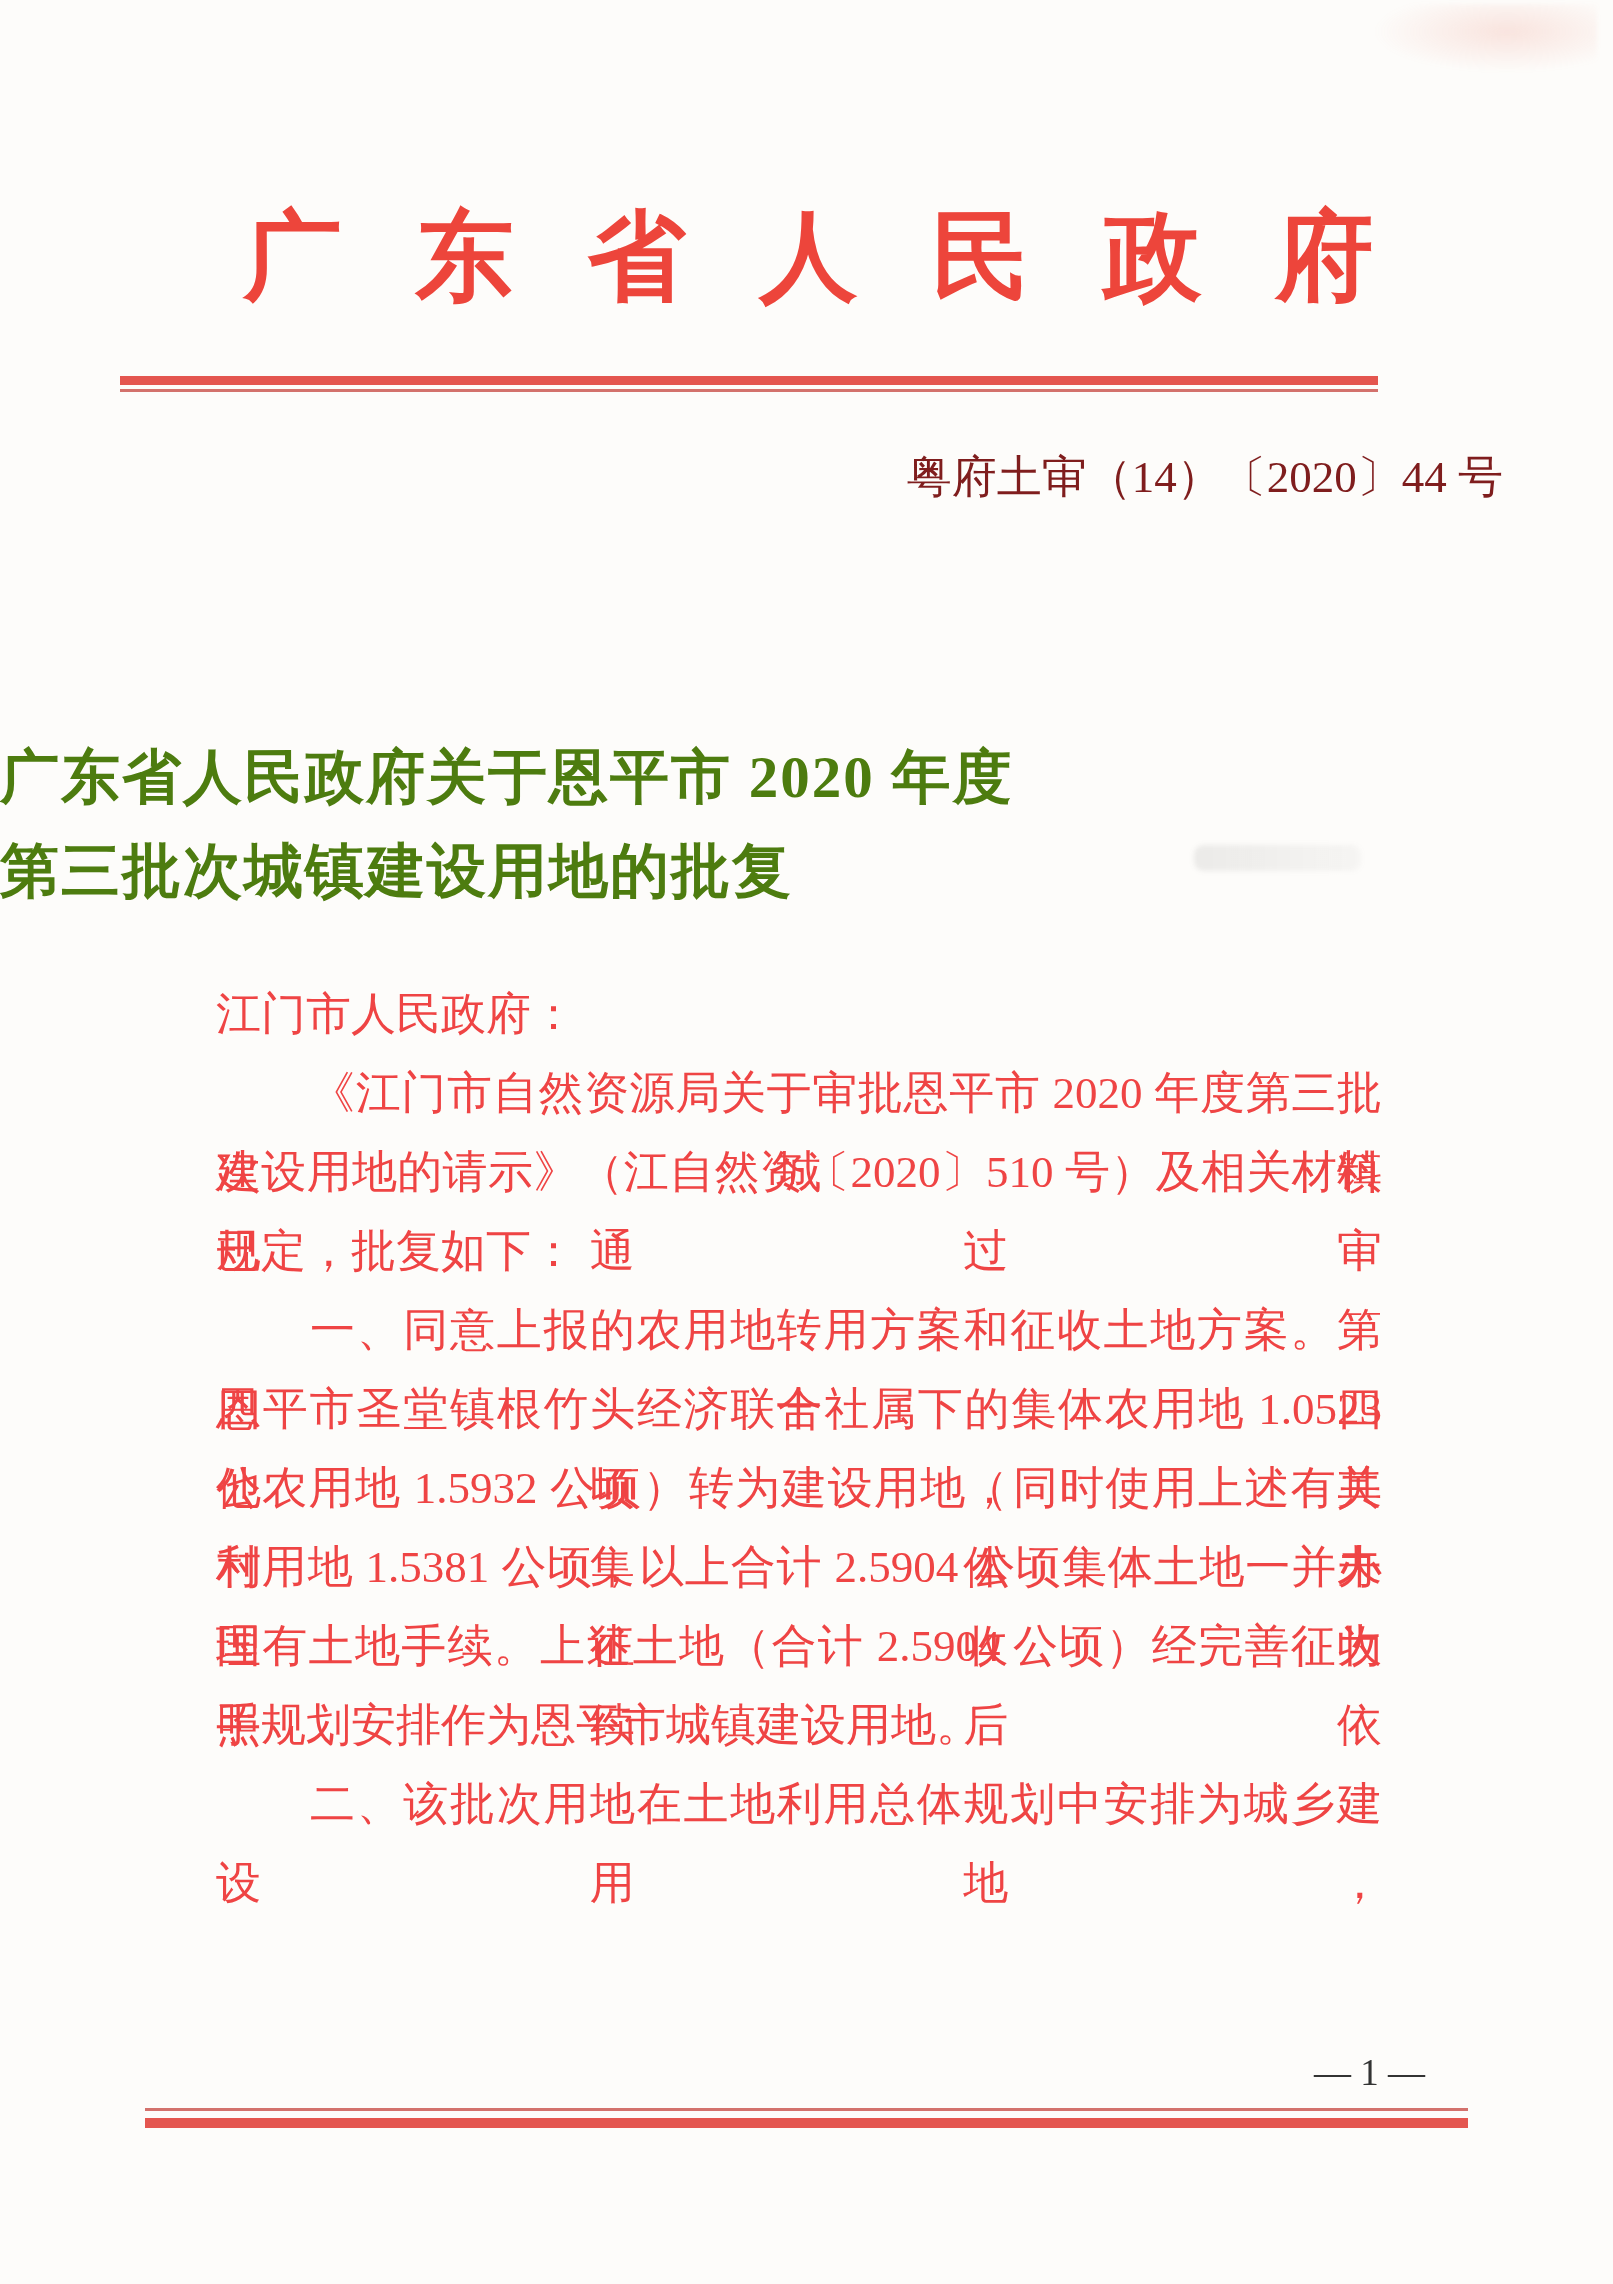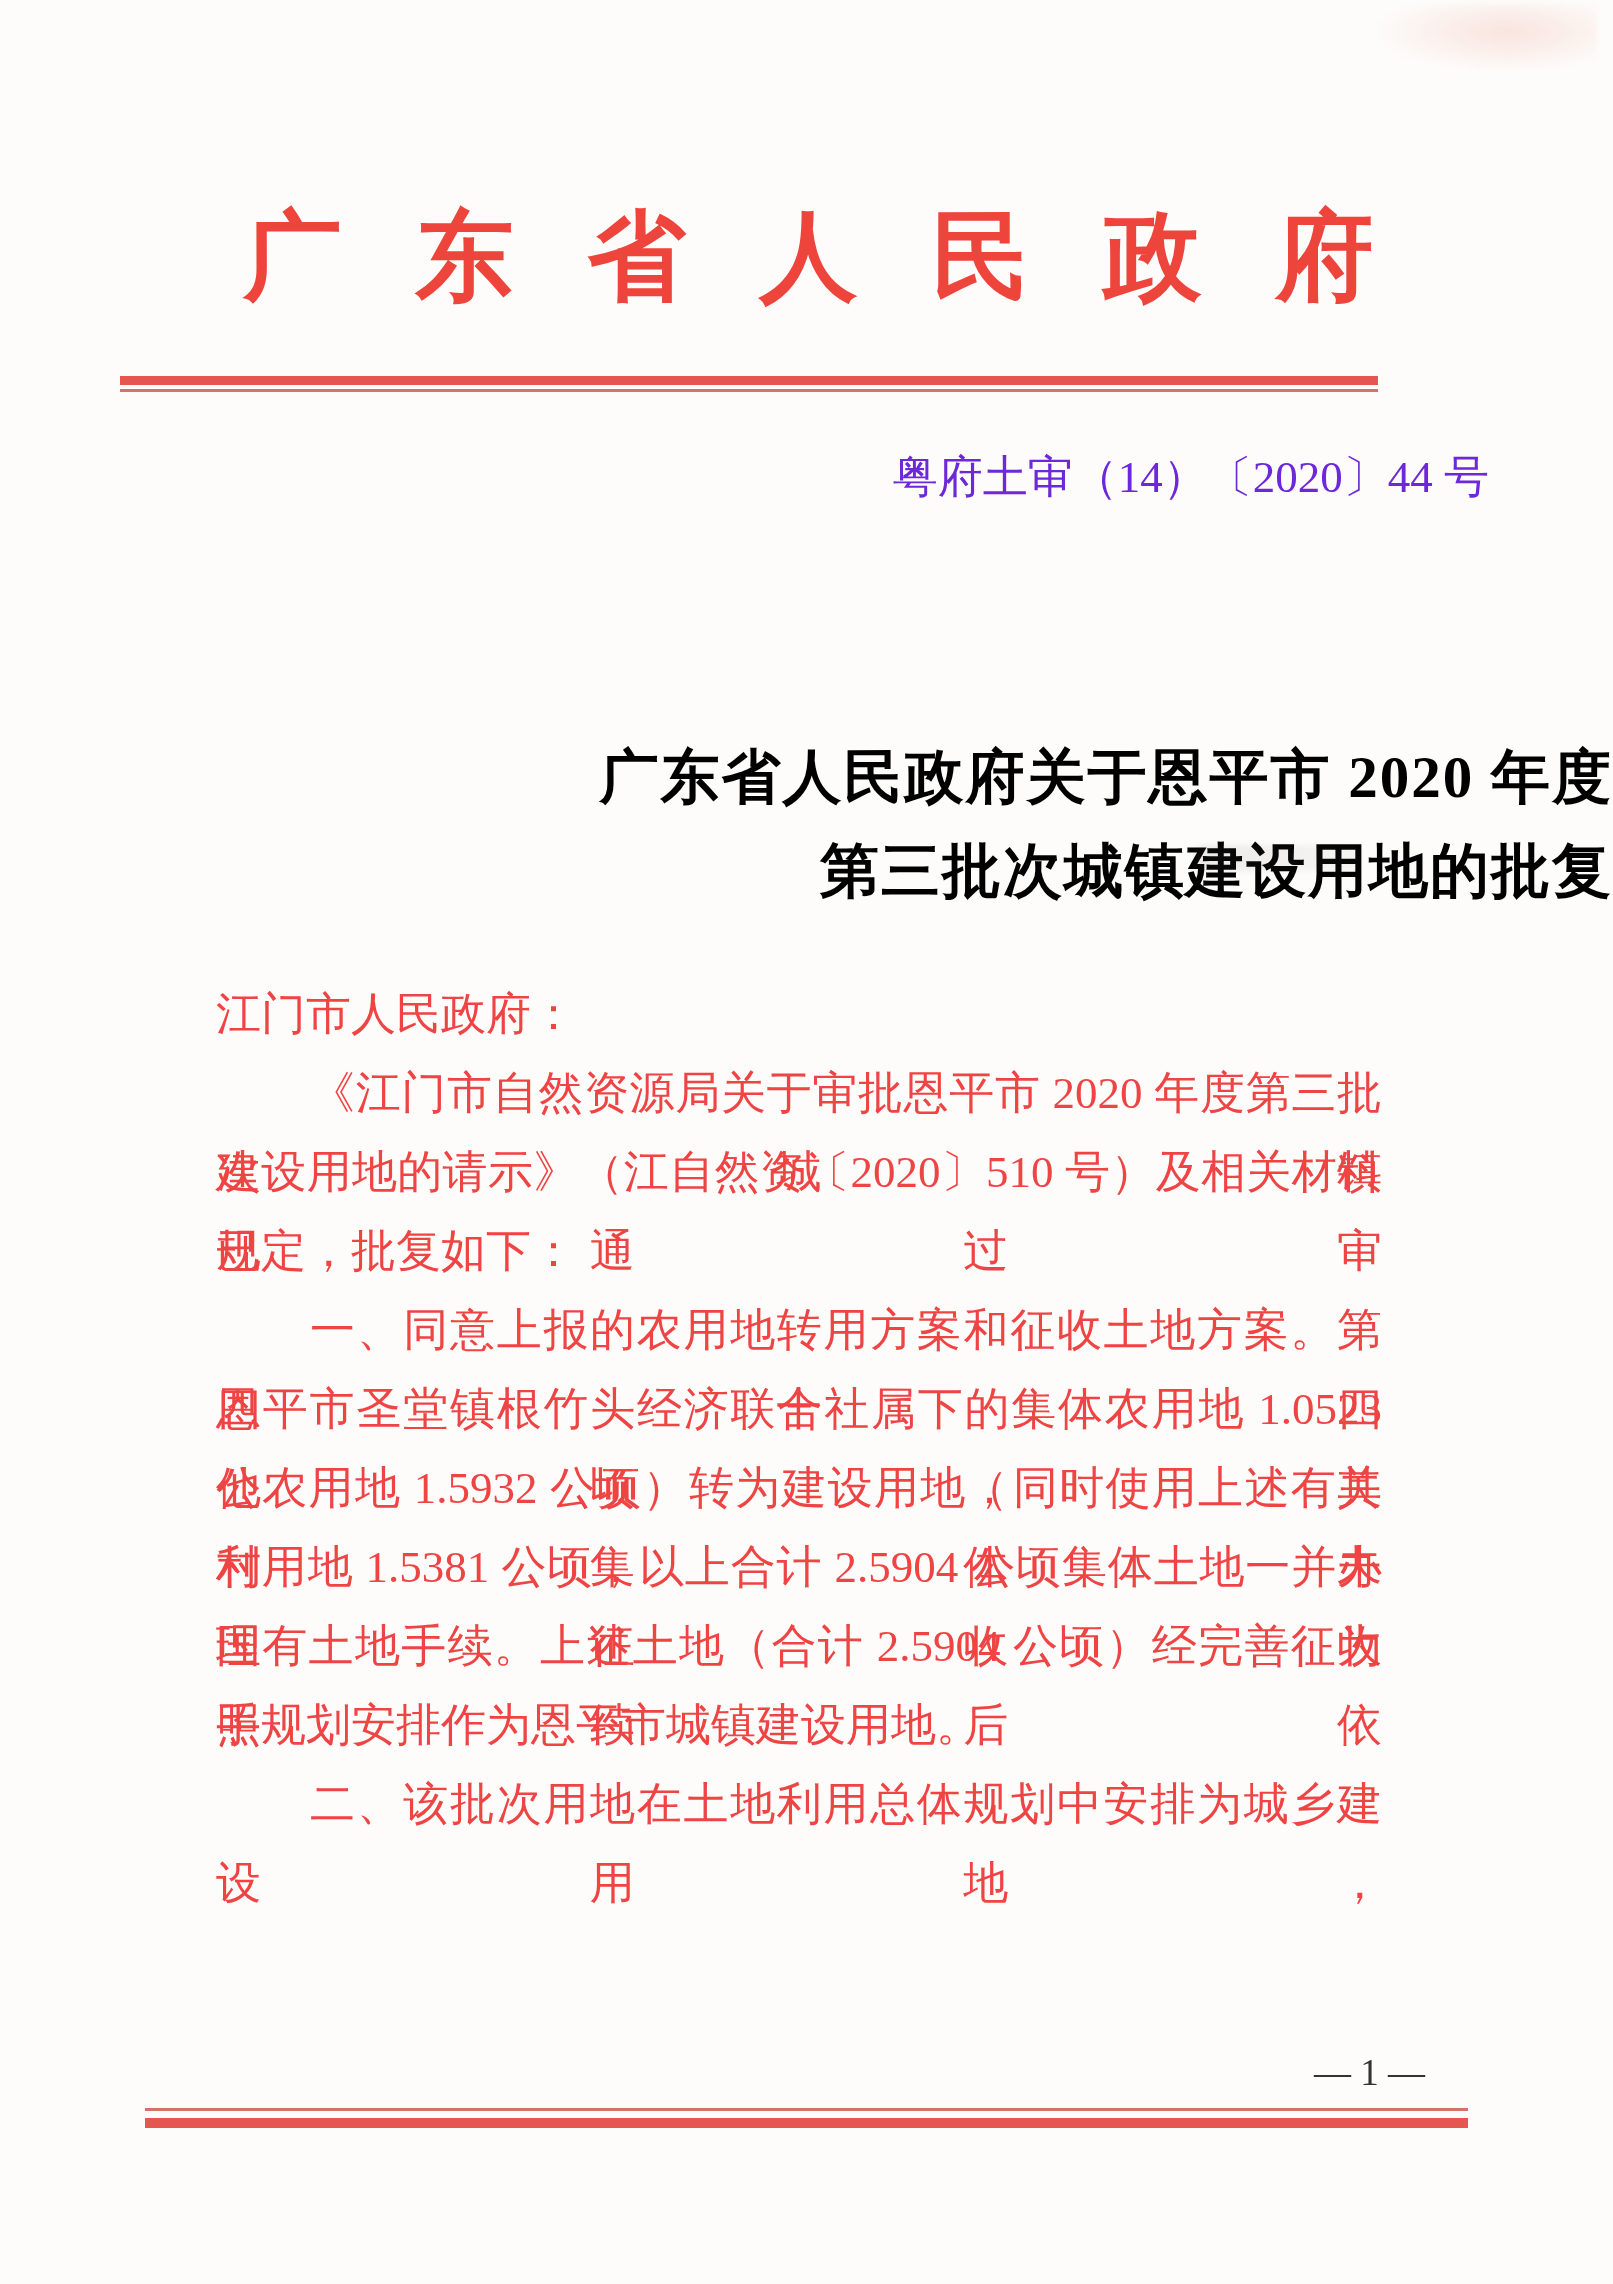--- a/index.html
+++ b/index.html
@@ -20,30 +20,30 @@
     color:var(--header-red,#ed453b);
     letter-spacing:74px;
     padding-left:74px; 
     white-space:nowrap;
   }
   .rule{position:absolute;}
   .rule-top-thick{top:376px;left:120px;width:1258px;height:8.8px;background:var(--rule-red,#e4564f);}
   .rule-top-thin {top:389px;left:120px;width:1258px;height:2.9px;background:var(--rule-red-light,#d3716c);}
   
   .doc-number{
-    position:absolute;top:451px;right:124px;
-    font-size:45px;line-height:53px;color:#6d28d9;
+    position:absolute;top:451px;right:110px;
+    font-size:45px;line-height:53px;color:#7f1d1d;
     white-space:nowrap;
   }
   
   .doc-title{
     position:absolute;top:730px;left:0;right:0;
-    text-align:right;
+    text-align:left;
     font-size:59px;line-height:94px;font-weight:bold;
-    color:#000000;
+    color:#4d7c0f;
     letter-spacing:2px;
   }
   
   .body-text{
     position:absolute;top:975px;left:216px;width:1166px;
     font-size:45px;color:#ef4444;
   }
   .body-line{
     height:79px;line-height:79px;
     white-space:nowrap;

